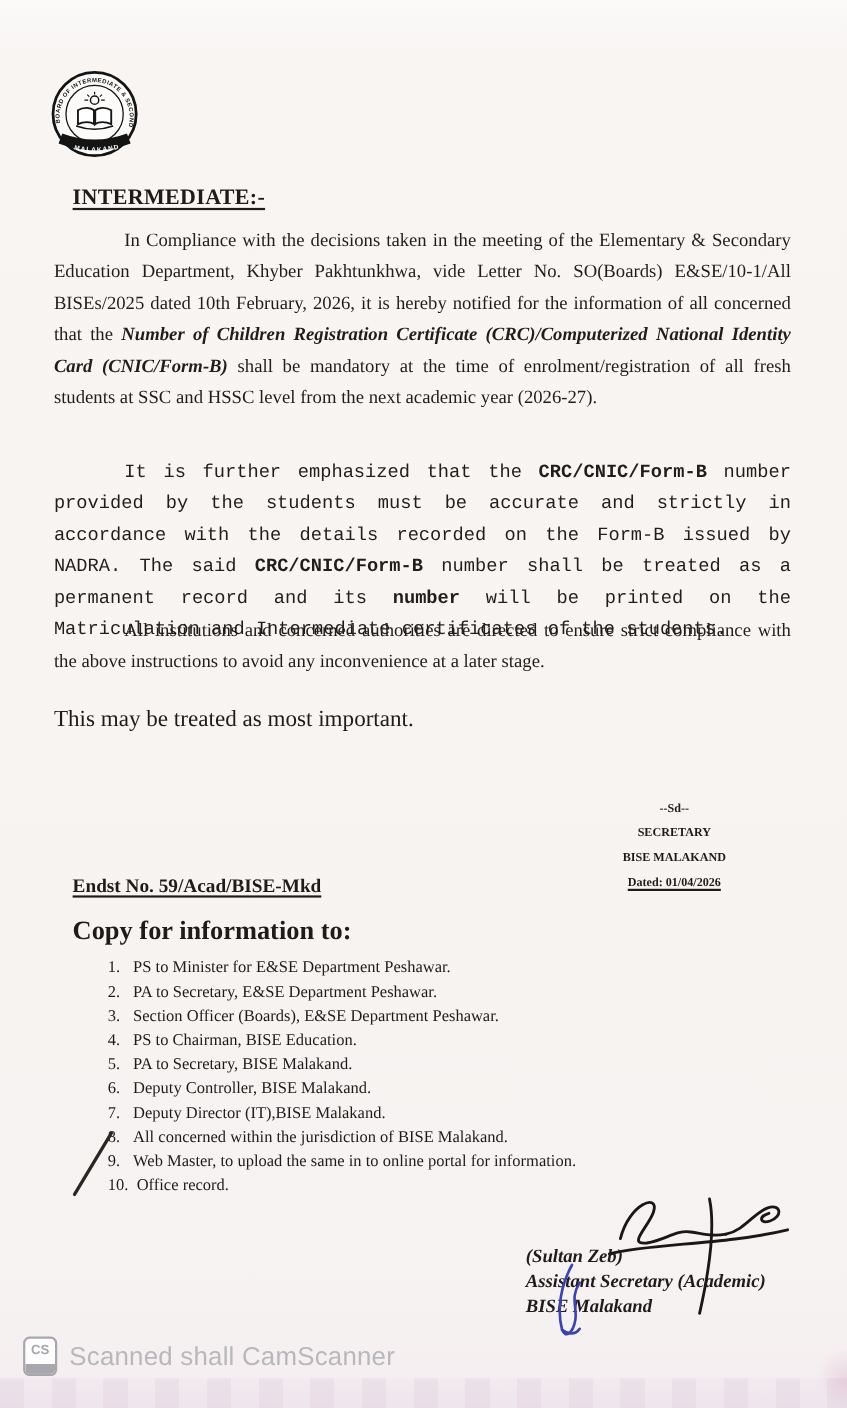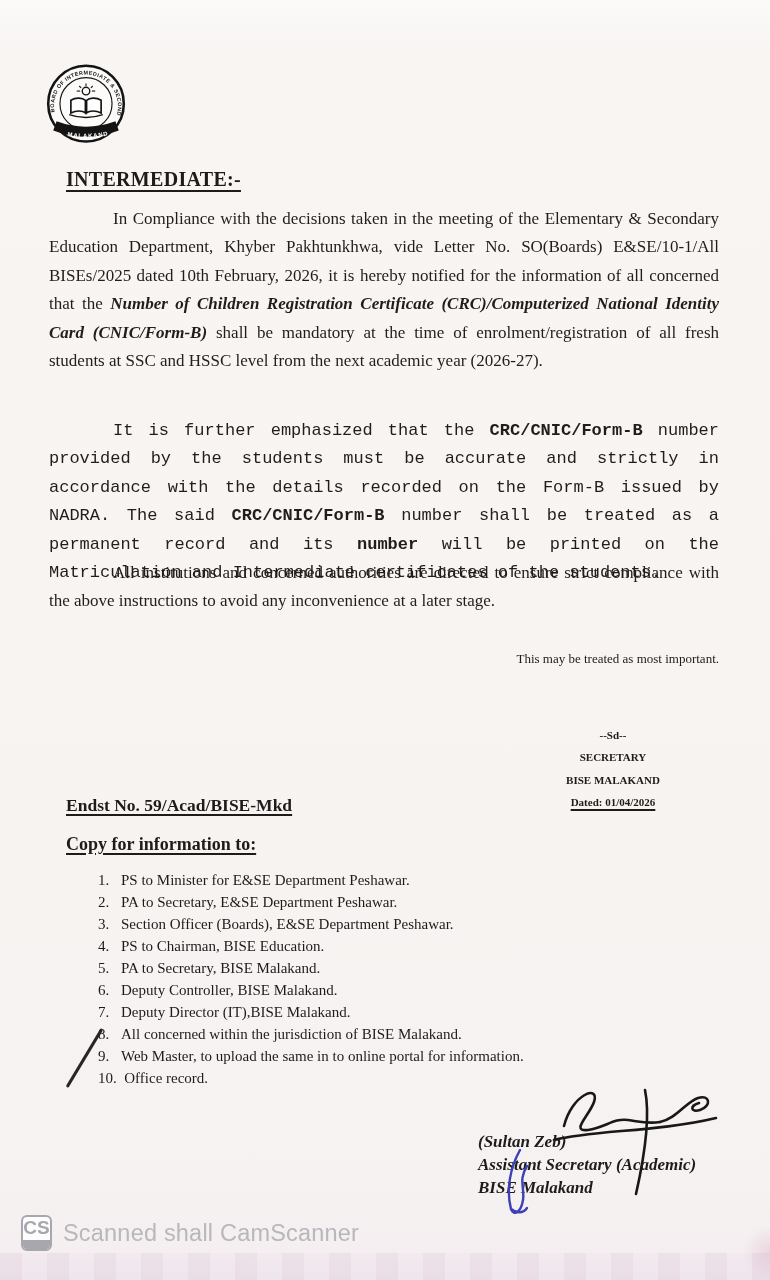--- a/index.html
+++ b/index.html
@@ -31,35 +31,35 @@
   .body {
     position:absolute; left:49px; width:670px; font-size:17px; line-height:28.4px;
     text-align:justify; text-indent:64px; color:#201e1c;
   }
   .para1 { top:205px; }
   .para2 { top:417px;font-family:Liberation Mono, monospace; }
   .para3 { top:559px; }
   .bi { font-weight:bold; font-style:italic; }
   .b  { font-weight:bold; }
 
-  .emphasis { position:absolute; left:49px; top:641px; width:670px; text-align:right; font-size:13px;margin-top:10px; }
+  .emphasis { position:absolute; left:49px; top:641px; width:670px; text-align:left; font-size:21px; }
 
   .sd-block {
     position:absolute; left:520px; top:724px; width:186px; text-align:center;
     font-weight:bold; font-size:11px; line-height:22.4px;
   }
   .underlined { text-decoration:underline; text-decoration-thickness:1.8px; text-underline-offset:3px; }
 
   .endst {
     position:absolute; left:66px; top:795px; font-weight:bold; font-size:17.5px;
     text-decoration:underline; text-decoration-thickness:1.8px; text-underline-offset:3px;
   }
   .copy-heading {
-    position:absolute; left:66px; top:834px; font-weight:bold; font-size:18px;
-    text-decoration:underline; text-decoration-thickness:1.8px; text-underline-offset:3px;
+    position:absolute; left:66px; top:834px; font-weight:bold; font-size:24px;
+    text-decoration-thickness:1.8px; text-underline-offset:3px;
   }
 
   .recipients {
     position:absolute; left:98px; top:869px; width:600px; list-style:none;
     font-size:15px; line-height:22px; counter-reset: rc;
   }
   .recipients li { counter-increment: rc; }
   .recipients li::before { content: counter(rc) ".\2002"; display:inline-block; min-width:23px; }
 
   .pen-slash {
@@ -75,21 +75,21 @@
   }
 
   .blue-mark { position:absolute; left:500px; top:1146px; width:42px; height:74px; }
 
   .footer { position:absolute; left:21px; top:1215px; display:flex; align-items:center; gap:11px;
     font-family:"Liberation Sans", sans-serif; }
   .cs-icon {
     position:relative; width:31px; height:36px; border:2.5px solid #a7a7ad; border-radius:6px;
     background:#fdfdfd; display:flex; align-items:flex-start; justify-content:center; overflow:hidden;
   }
-  .cs-icon span { color:#a7a7ad; font-weight:bold; font-size:19px; line-height:21px; letter-spacing:0; }
+  .cs-icon span { color:#a7a7ad; font-weight:bold; font-size:12px; line-height:21px; letter-spacing:0; }
   .cs-bar { position:absolute; left:0; right:0; bottom:0; height:9px; background:#a7a7ad; }
   .footer-text { color:#b7b7bc; font-size:23.5px; letter-spacing:0.2px; }
 
   .bottom-band {
     position:absolute; left:0; top:1253px; width:770px; height:27px;
     background:
       repeating-linear-gradient(90deg, rgba(197,165,190,0.16) 0 22px, rgba(228,210,224,0.10) 22px 47px),
       linear-gradient(180deg, #f4edf1 0%, #f0e7ee 100%);
   }
   .edge-smudge {

